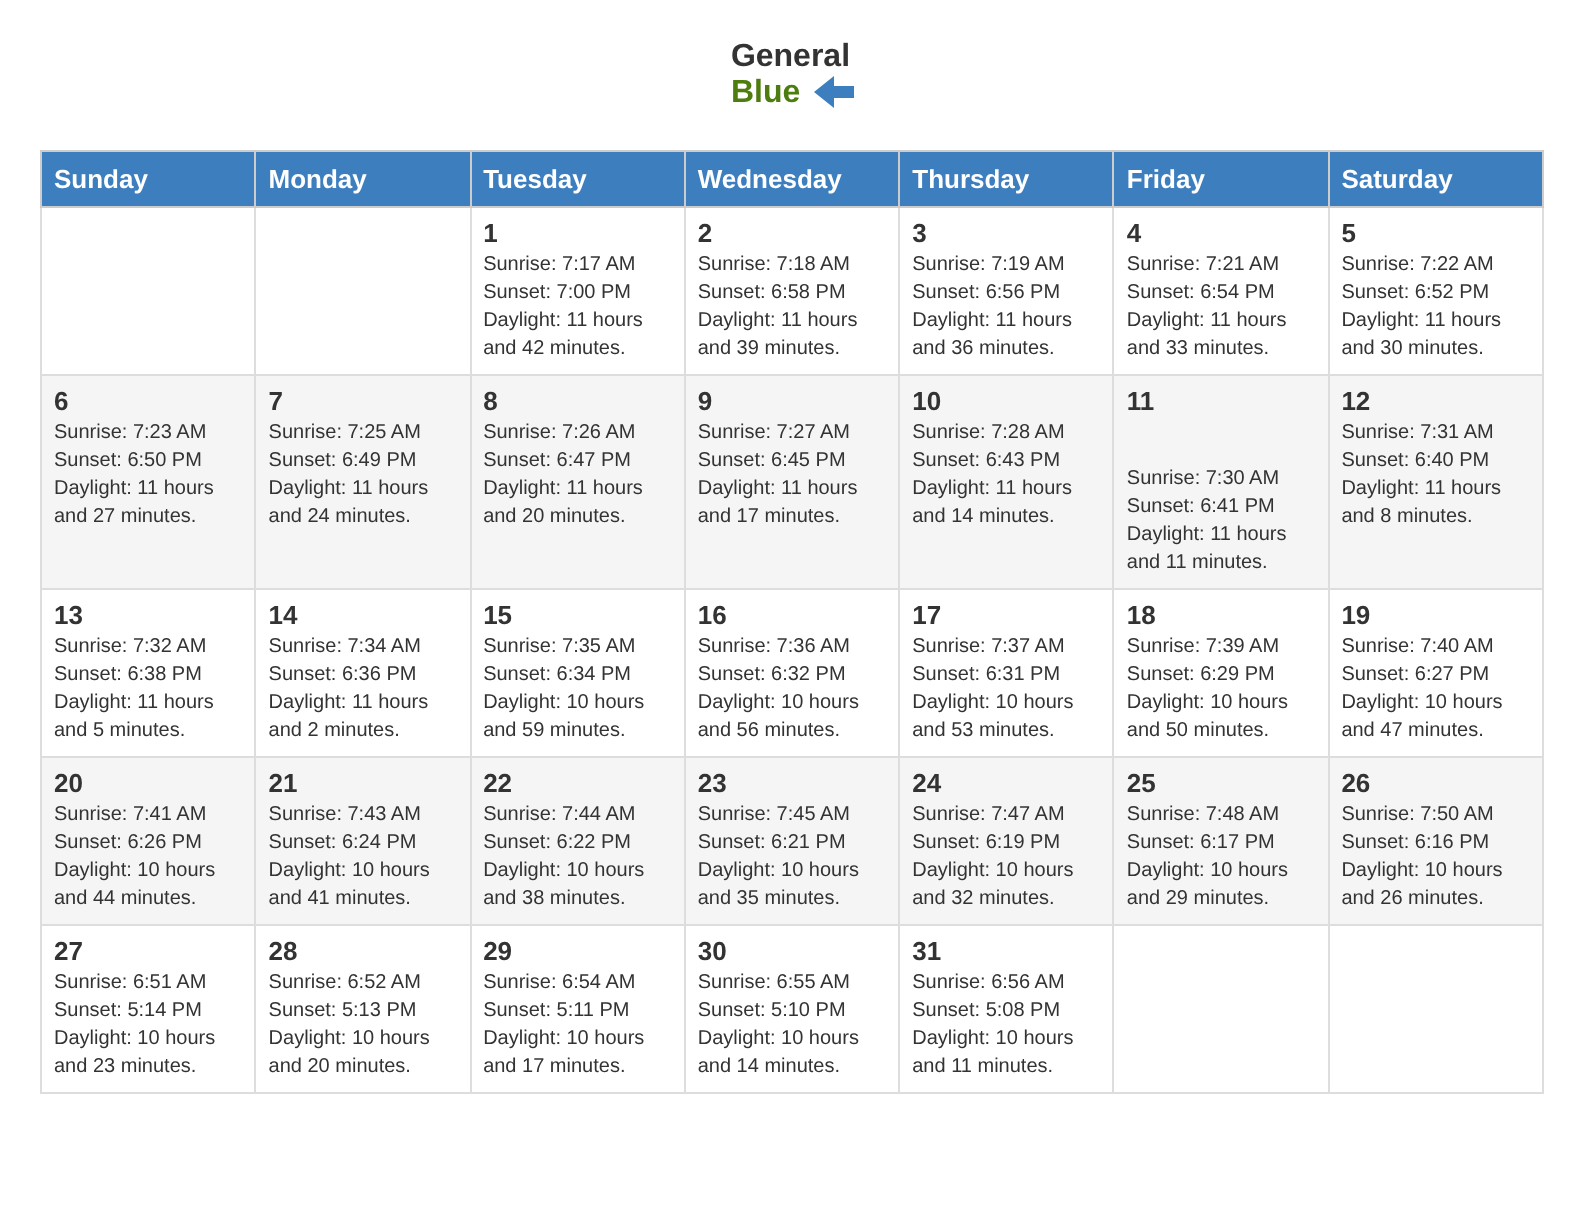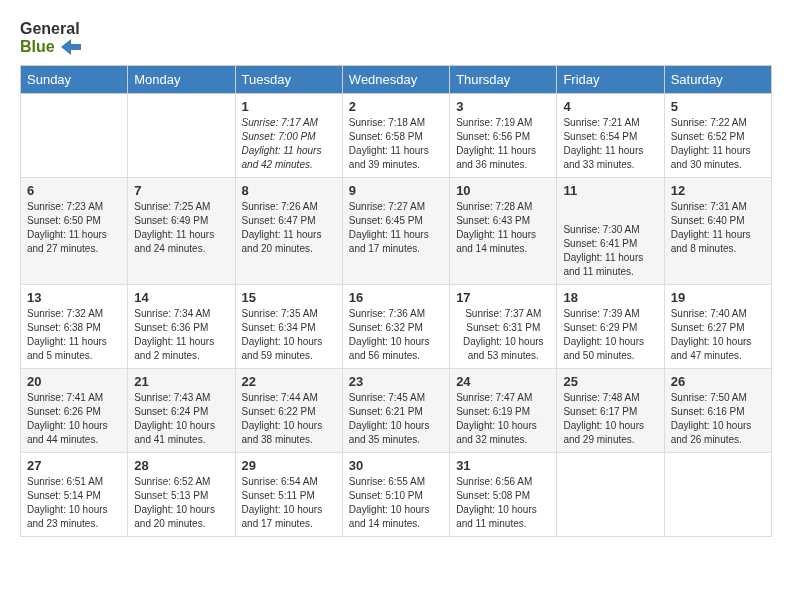--- a/index.html
+++ b/index.html
@@ -5,23 +5,23 @@
     * { box-sizing: border-box; margin: 0; padding: 0; }
     body {
       font-family: Arial, sans-serif;
       background: #fff;
       width: 792px;
       min-height: 612px;
       padding: 20px;
     }
     .header {
       display: flex;
-      justify-content: flex-start;
+      justify-content: center;
       align-items: flex-start;
-      margin-bottom: 10px;
+      margin-bottom: 20px;
     }
     .logo {
       display: flex;
       align-items: center;
       gap: 4px;
     }
     .title-block {
       text-align: right;
     }
     .month-title {
@@ -37,21 +37,21 @@
       width: 100%;
       border-collapse: collapse;
       table-layout: fixed;
     }
     th {
       background-color: #3d7ebf;
       color: white;
       text-align: left;
       padding: 6px 6px;
       font-size: 13px;
-      font-weight: normal;
+      font-weight: bold;
       border: 1px solid #ccc;
     }
     td {
       vertical-align: top;
       padding: 5px 6px;
       border: 1px solid #ddd;
       font-size: 10.5px;
       color: #333;
       height: 80px;
       background: #fff;
@@ -108,21 +108,21 @@
         <th>Friday</th>
         <th>Saturday</th>
       </tr>
   </thead>
   <tbody id="calendar-body">
   <tr>
         <td class="empty-cell"></td>
         <td class="empty-cell"></td>
         <td>
           <span class="day-num">1</span>
-          <div class="day-info" style="white-space: pre-line; font-style: italic;">Sunrise: 7:17 AM
+          <div class="day-info" style="white-space: pre-line;">Sunrise: 7:17 AM
 Sunset: 7:00 PM
 Daylight: 11 hours and 42 minutes.</div>
         </td>
         <td>
           <span class="day-num">2</span>
           <div class="day-info" style="white-space: pre-line;">Sunrise: 7:18 AM
 Sunset: 6:58 PM
 Daylight: 11 hours and 39 minutes.</div>
         </td>
         <td>
@@ -208,21 +208,21 @@
 Daylight: 10 hours and 59 minutes.</div>
         </td>
         <td>
           <span class="day-num">16</span>
           <div class="day-info" style="white-space: pre-line;">Sunrise: 7:36 AM
 Sunset: 6:32 PM
 Daylight: 10 hours and 56 minutes.</div>
         </td>
         <td>
           <span class="day-num">17</span>
-          <div class="day-info" style="white-space: pre-line; text-align: center;">Sunrise: 7:37 AM
+          <div class="day-info" style="white-space: pre-line;">Sunrise: 7:37 AM
 Sunset: 6:31 PM
 Daylight: 10 hours and 53 minutes.</div>
         </td>
         <td>
           <span class="day-num">18</span>
           <div class="day-info" style="white-space: pre-line;">Sunrise: 7:39 AM
 Sunset: 6:29 PM
 Daylight: 10 hours and 50 minutes.</div>
         </td>
         <td>

